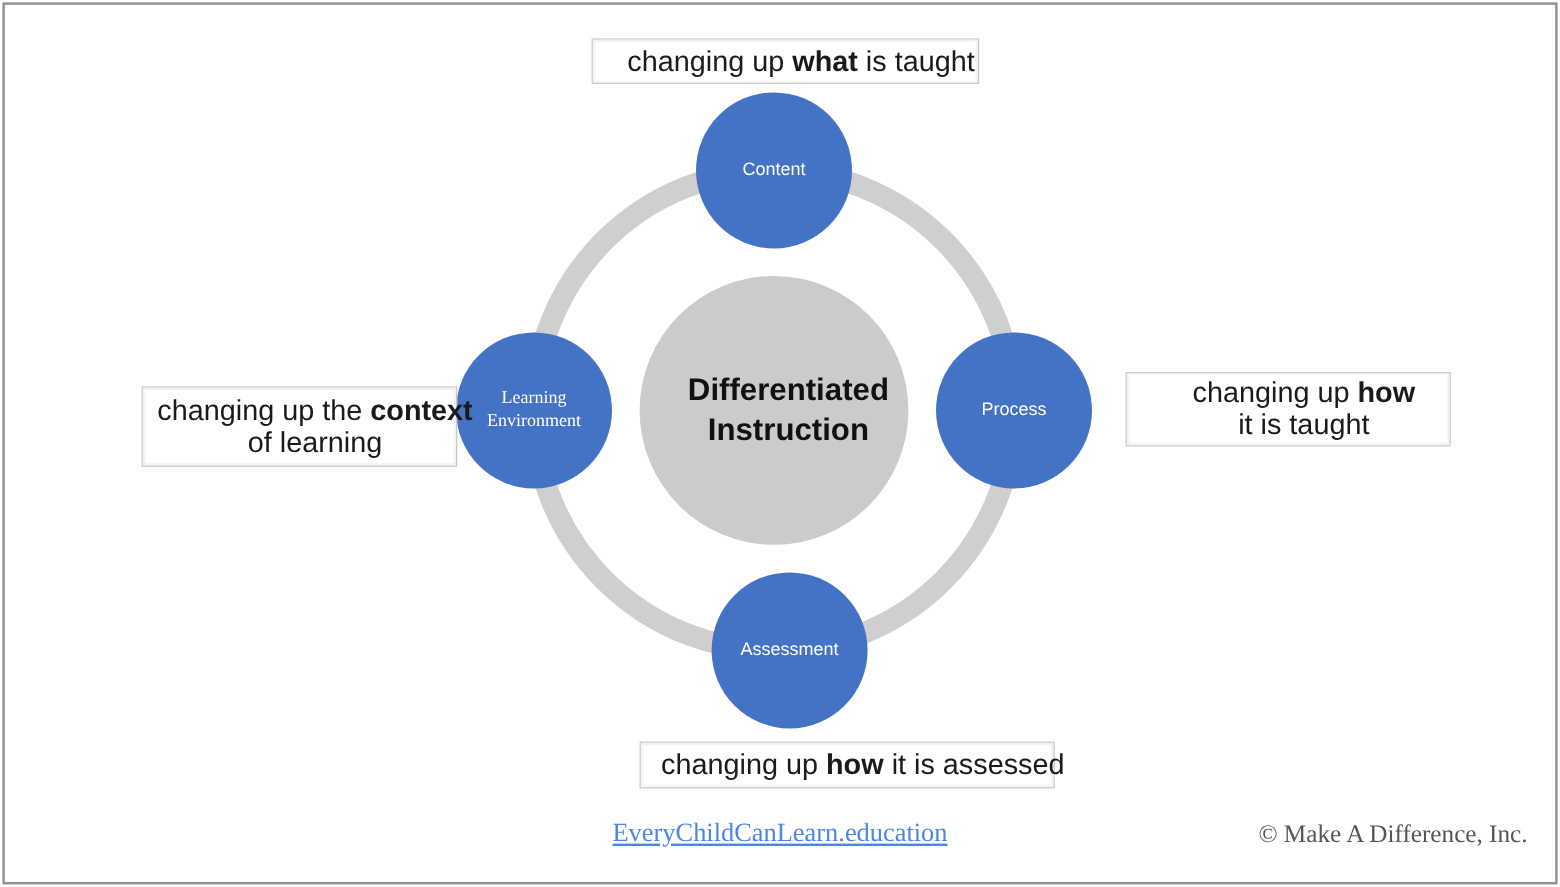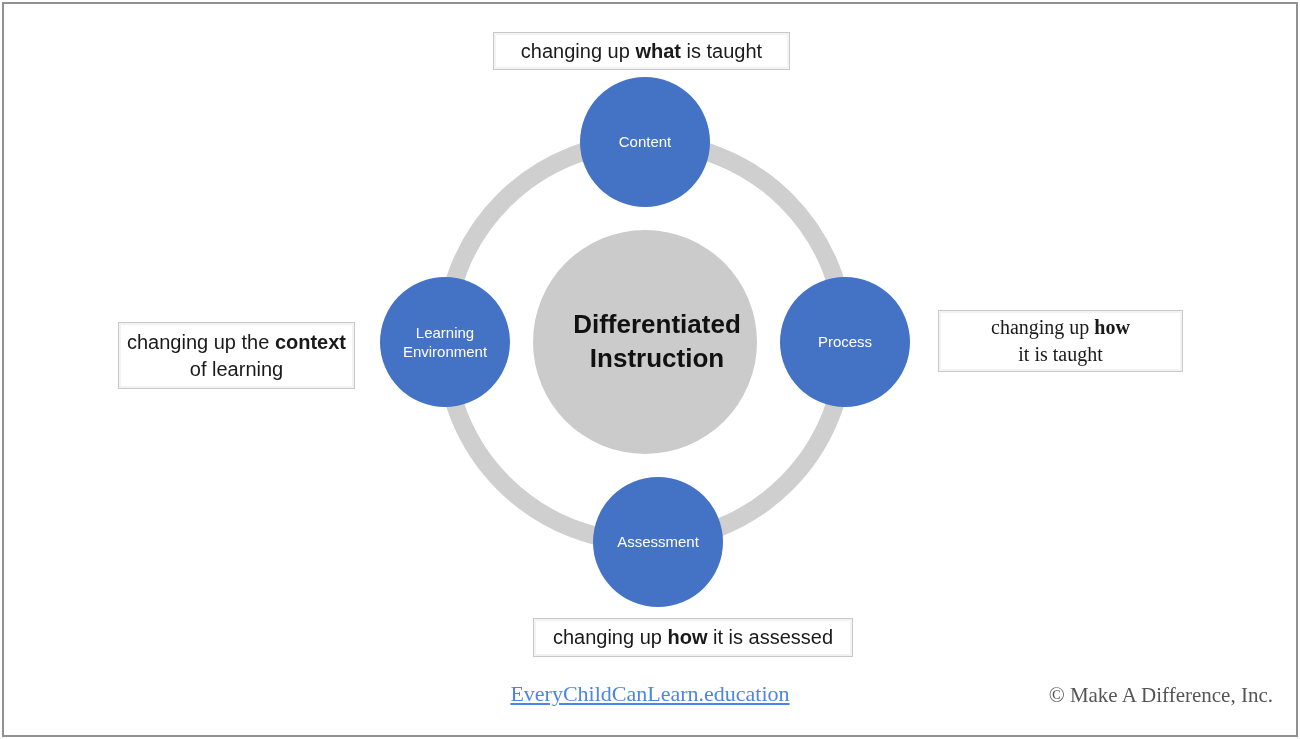--- a/index.html
+++ b/index.html
@@ -59,37 +59,38 @@
   }
   .node-label{
     color:#ffffff;
     font-size:15px;
     line-height:1.3;
     padding:0 14px;
   }
   .node-top{left:580px;top:77px;}
   .node-right{left:780px;top:277px;}
   .node-bottom{left:593px;top:477px;}
-  .node-left{left:380px;top:277px;}
+  .node-left{left:380px;top:277px;font-family:Liberation Serif, serif;}
   
   .callout{
     position:absolute;
     background:#ffffff;
     border:1px solid #c9c9c9;
     box-shadow:0 0 0 2px #f3f3f3 inset;
     display:flex;flex-direction:column;
     align-items:center;justify-content:center;
-    font-size:20px;
+    font-size:24px;
     color:#1a1a1a;
     line-height:27px;
+    padding-left:26px;
   }
   .callout .line{white-space:nowrap;display:block;}
   .callout b{font-weight:bold;}
   .callout-top{left:493px;top:32px;width:295px;height:36px;}
-  .callout-right{left:938px;top:310px;width:243px;height:60px;font-family:Liberation Serif, serif;}
+  .callout-right{left:938px;top:310px;width:243px;height:60px;}
   .callout-bottom{left:485px;top:618px;width:318px;height:37px;margin-left:48px;}
   .callout-left{left:118px;top:308px;width:235px;height:65px;margin-top:14px;}
   
   .footer-link-wrap{
     position:absolute;
     left:0;right:0;top:681px;
     text-align:center;
     font-family:Liberation Serif, serif;
     font-size:22px;
   }

